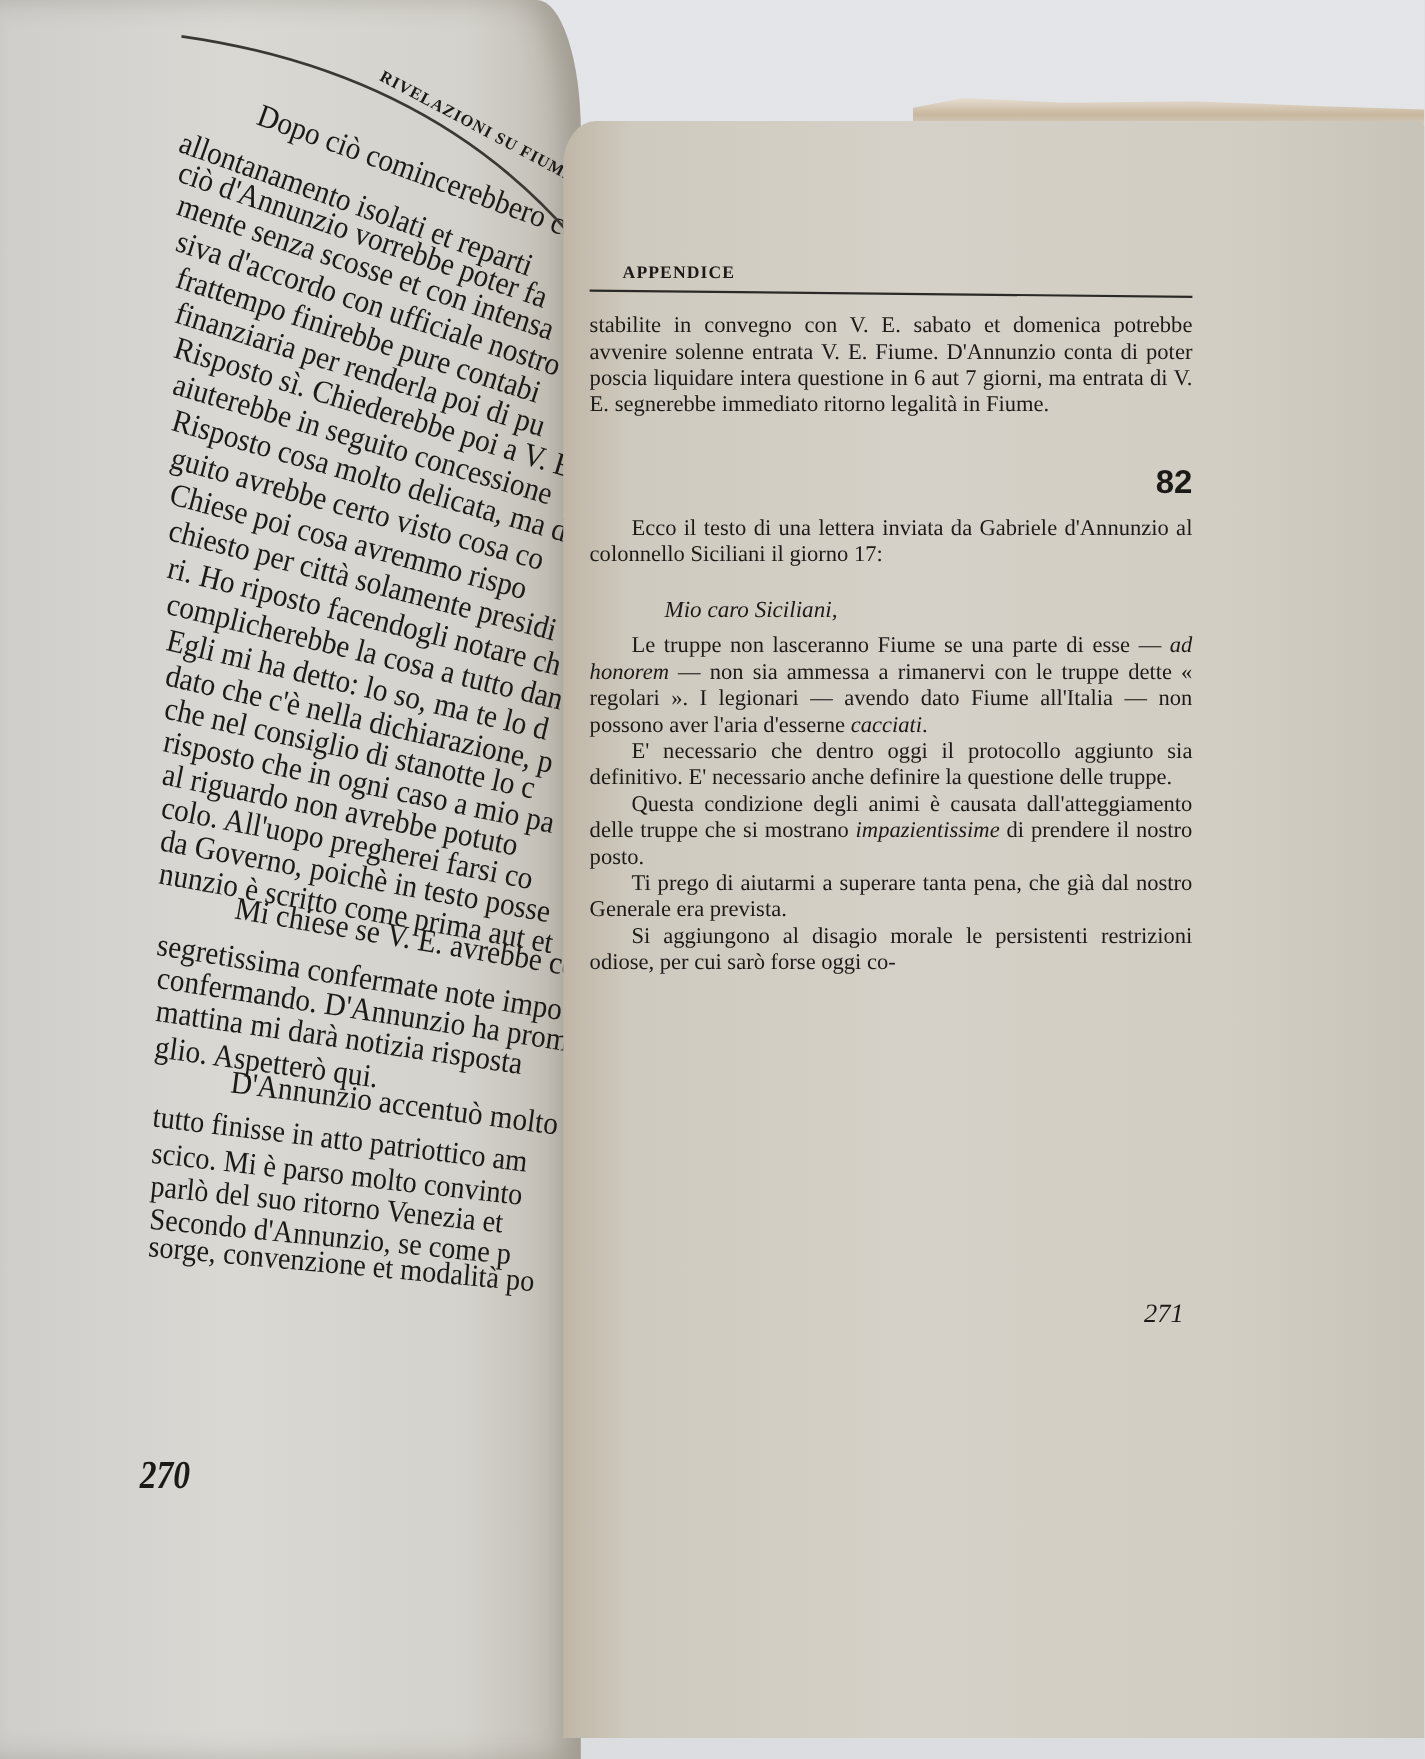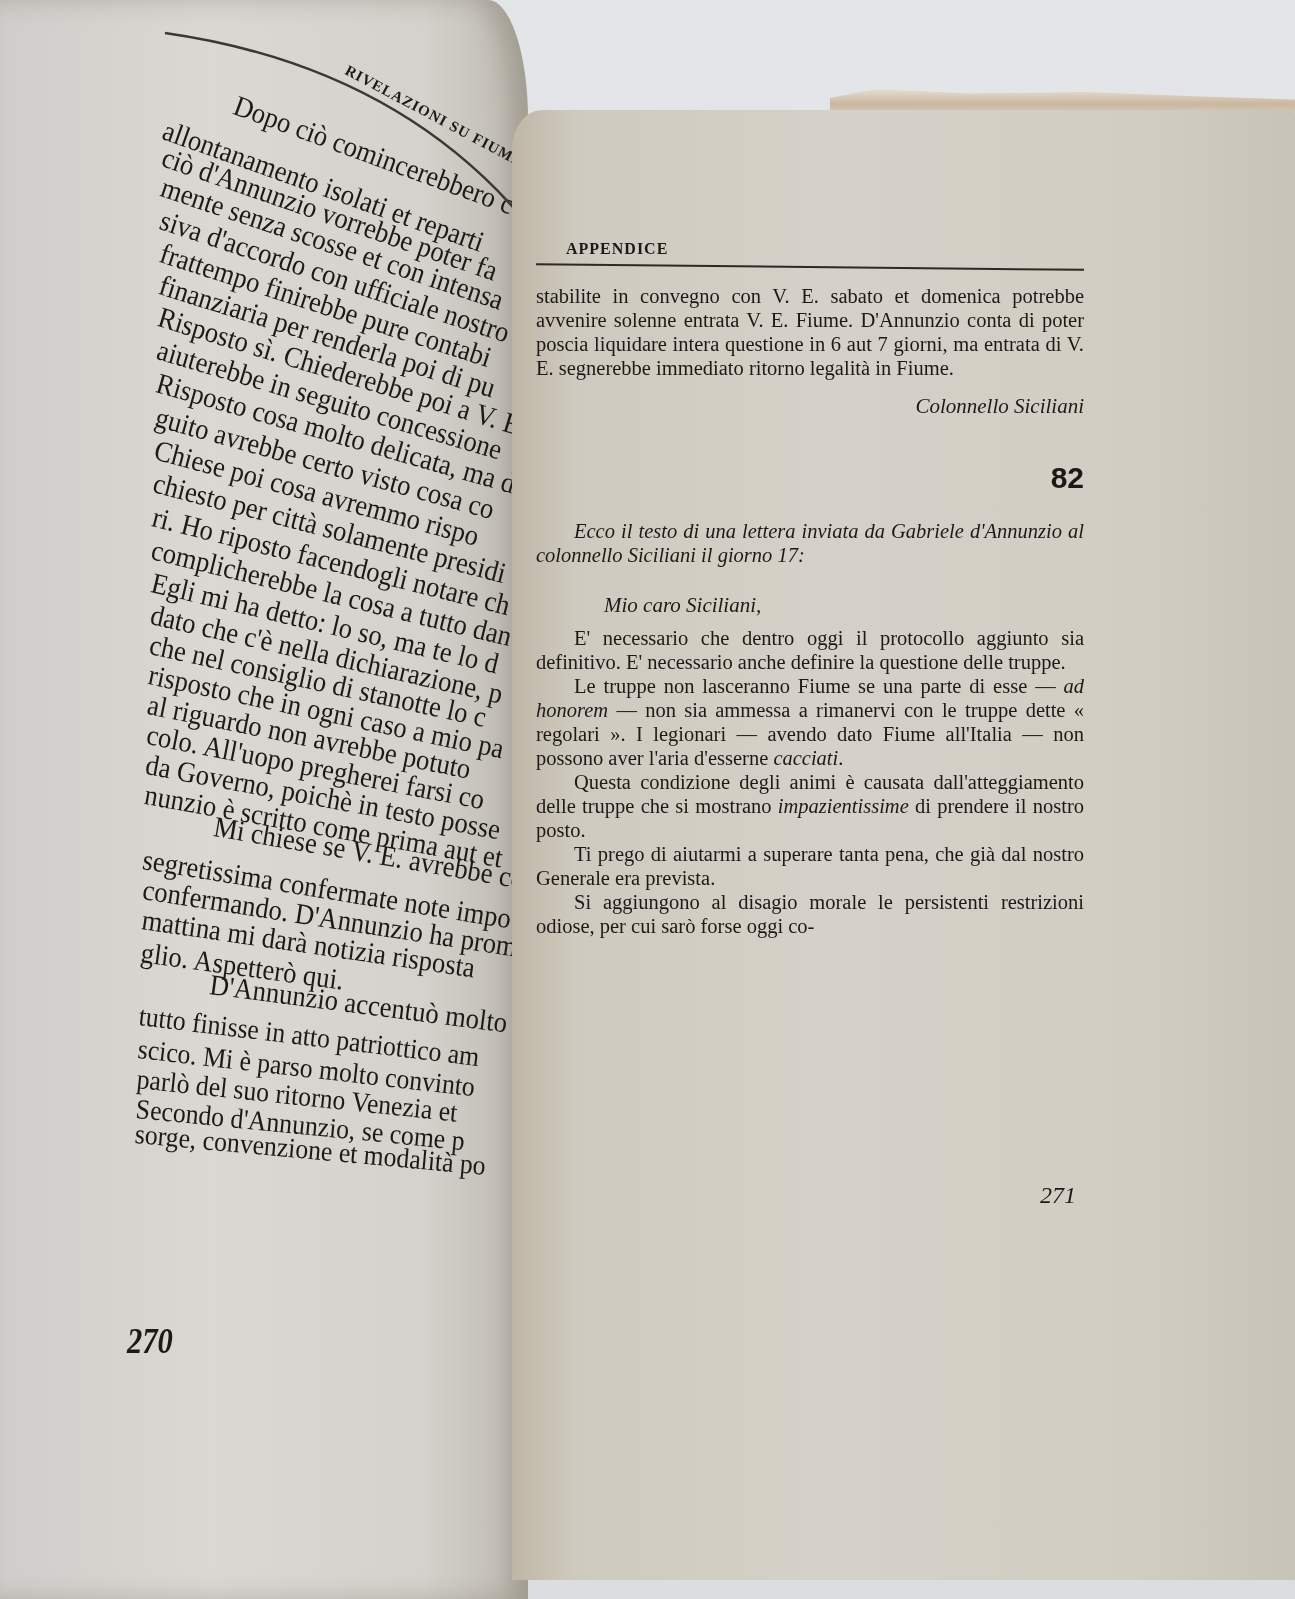--- a/index.html
+++ b/index.html
@@ -122,22 +122,21 @@
       margin-top: 14px;
     }
     .doc-number {
       text-align: right;
       font-size: 30px;
       font-weight: bold;
       margin-top: 42px;
       font-family: Liberation Sans, sans-serif;
     }
     .intro {
-      font-style: italic;
-      margin-top: 24px;
+      margin-top: 12px;
     }
     .salutation {
       font-style: italic;
       font-size: 21px;
       margin-top: 26px;
       margin-left: 68px;
       margin-bottom: 8px;
     }
     .right-page-number {
       position: absolute;
@@ -199,25 +198,24 @@
 </svg>
 
 <div class="right-page-edge"></div>
 <div class="right-page"></div>
 
 <div class="right-content">
   <div class="running-head">APPENDICE</div>
   <div class="head-rule"></div>
 
   <p class="para" style="margin-top:16px;">stabilite in convegno con V. E. sabato et domenica potrebbe avvenire solenne entrata V. E. Fiume. D'Annunzio conta di poter poscia liquidare intera questione in 6 aut 7 giorni, ma entrata di V. E. segnerebbe immediato ritorno legalità in Fiume.</p>
-  <div class="signature">Colonnello Siciliani</div>
   <div class="doc-number">82</div>
   <p class="para indent intro">Ecco il testo di una lettera inviata da Gabriele d'Annunzio al colonnello Siciliani il giorno 17:</p>
   <div class="salutation">Mio caro Siciliani,</div>
 
+  <p class="para indent"><span>Le truppe non lasceranno Fiume se una parte di esse — </span><span class="it">ad honorem</span><span> — non sia ammessa a rimanervi con le truppe dette « regolari ». I legionari — avendo dato Fiume all'Italia — non possono aver l'aria d'esserne </span><span class="it">cacciati</span><span>.</span></p>
   <p class="para indent">E' necessario che dentro oggi il protocollo aggiunto sia definitivo. E' necessario anche definire la questione delle truppe.</p>
-  <p class="para indent"><span>Le truppe non lasceranno Fiume se una parte di esse — </span><span class="it">ad honorem</span><span> — non sia ammessa a rimanervi con le truppe dette « regolari ». I legionari — avendo dato Fiume all'Italia — non possono aver l'aria d'esserne </span><span class="it">cacciati</span><span>.</span></p>
   <p class="para indent"><span>Questa condizione degli animi è causata dall'atteggiamento delle truppe che si mostrano </span><span class="it">impazientissime</span><span> di prendere il nostro posto.</span></p>
   <p class="para indent">Ti prego di aiutarmi a superare tanta pena, che già dal nostro Generale era prevista.</p>
   <p class="para indent">Si aggiungono al disagio morale le persistenti restrizioni odiose, per cui sarò forse oggi co-</p>
 </div>
 
 <div class="right-page-number">271</div>
 
 </body></html>

